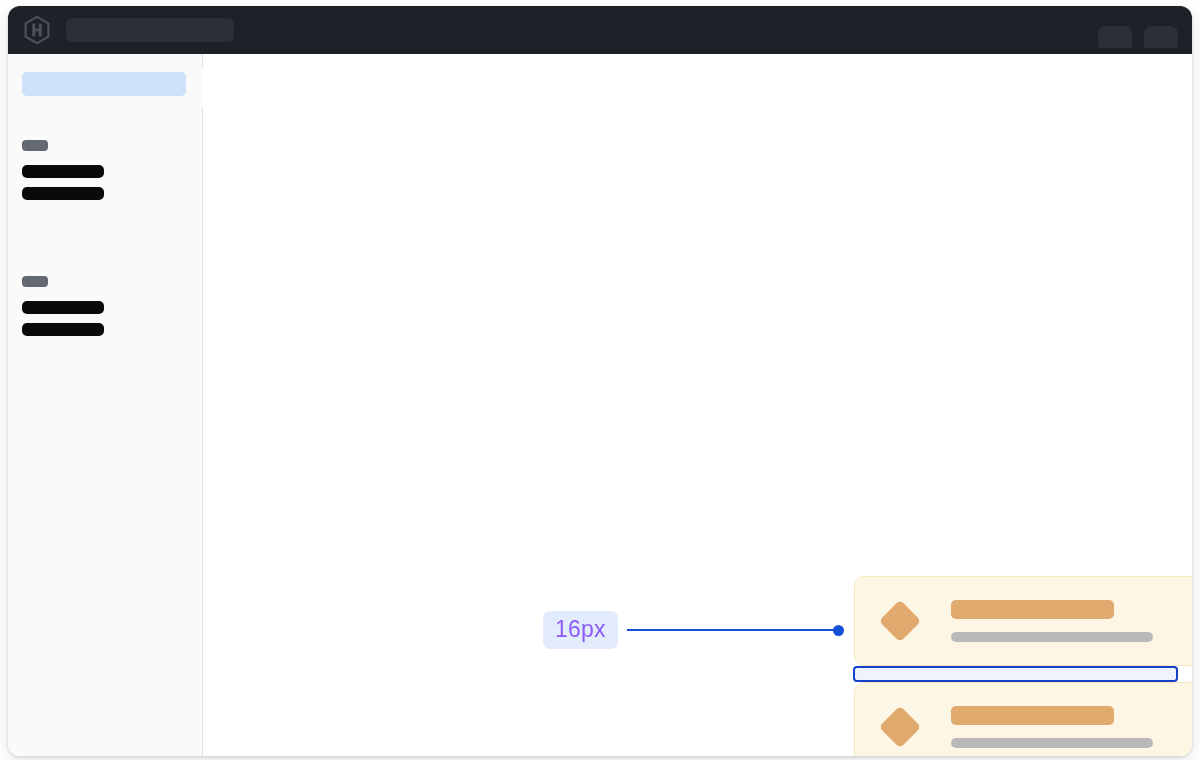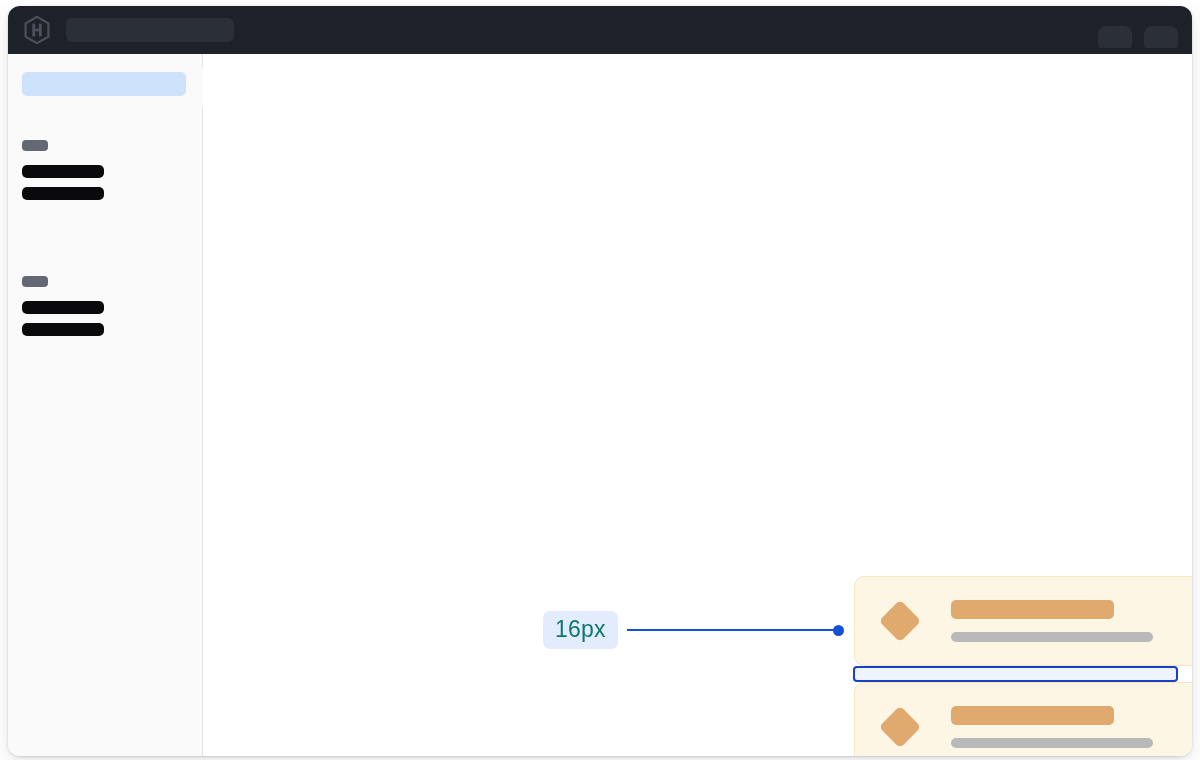--- a/index.html
+++ b/index.html
@@ -147,21 +147,21 @@
   .measure-group {
     position: absolute;
     left: 340px;
     top: 557px;
     display: flex;
     align-items: center;
   }
 
   .measure-chip {
     background: #e3ecfd;
-    color: #0f766e;
+    color: #8b5cf6;
     border-radius: 7px;
     padding: 5px 12px 7px 12px;
     font-size: 23px;
     line-height: 26px;
     letter-spacing: 0.2px;
     white-space: nowrap;
   }
 
   .measure-line {
     width: 207px;

